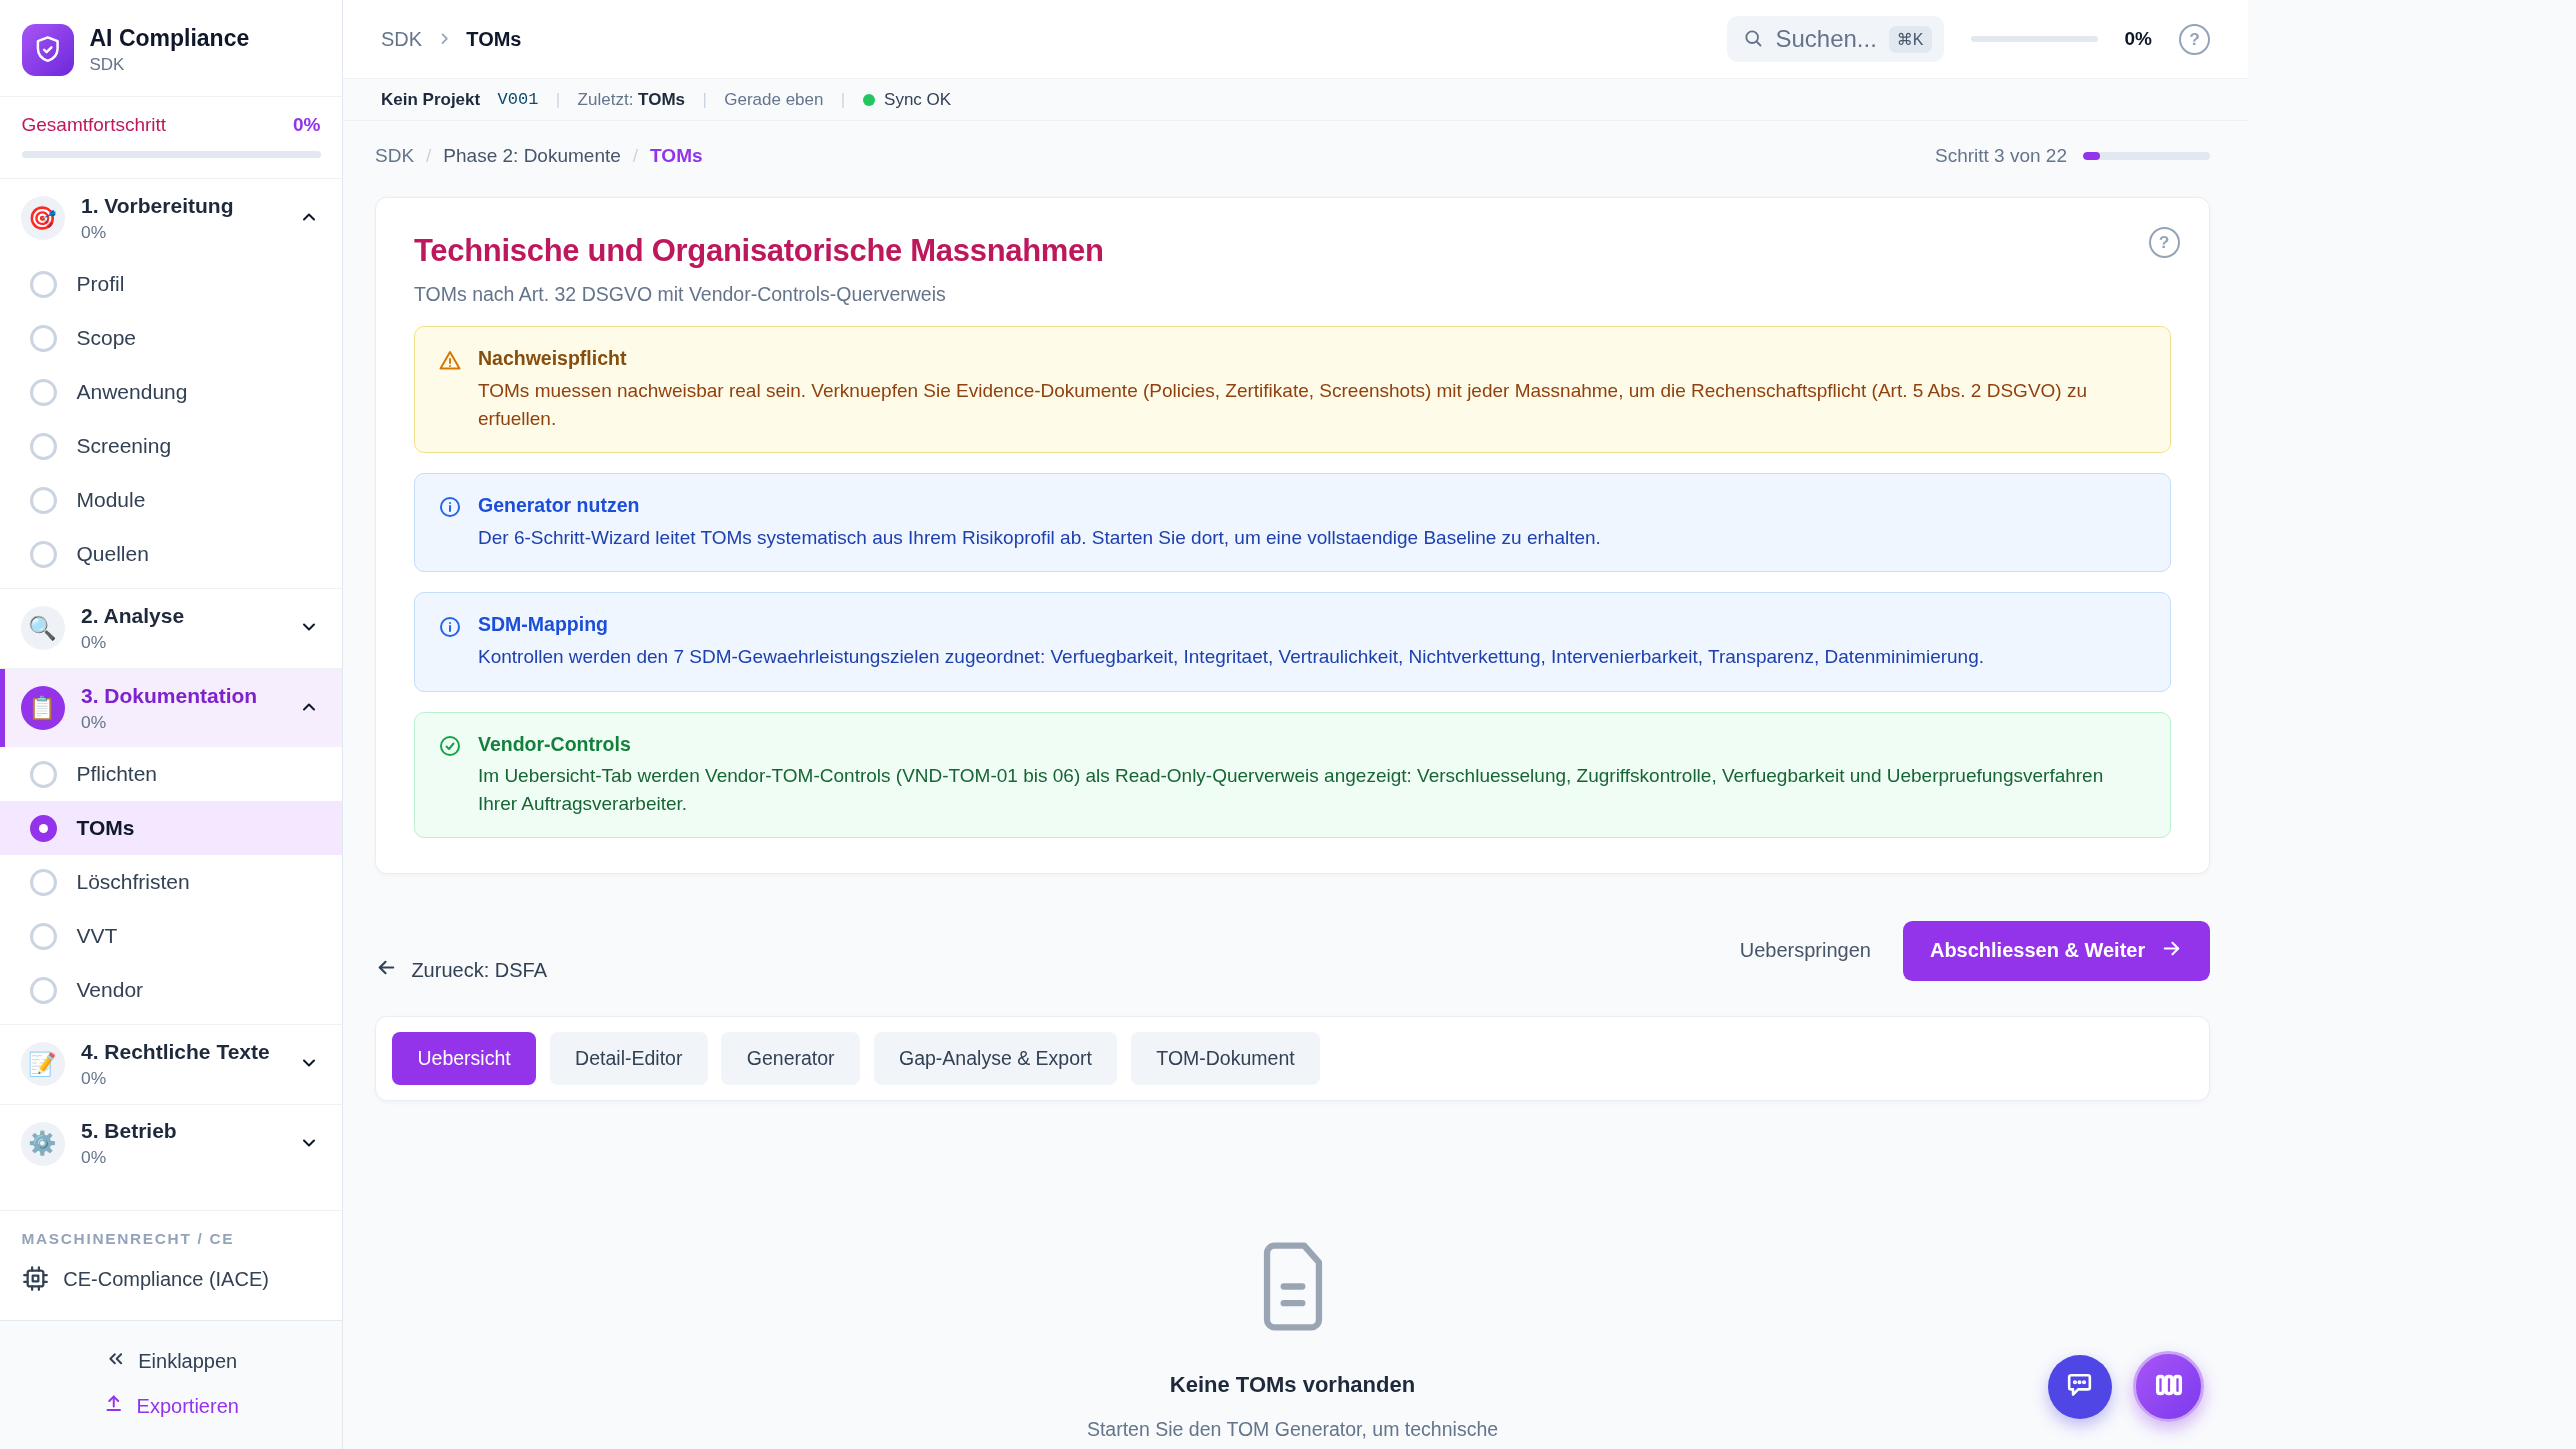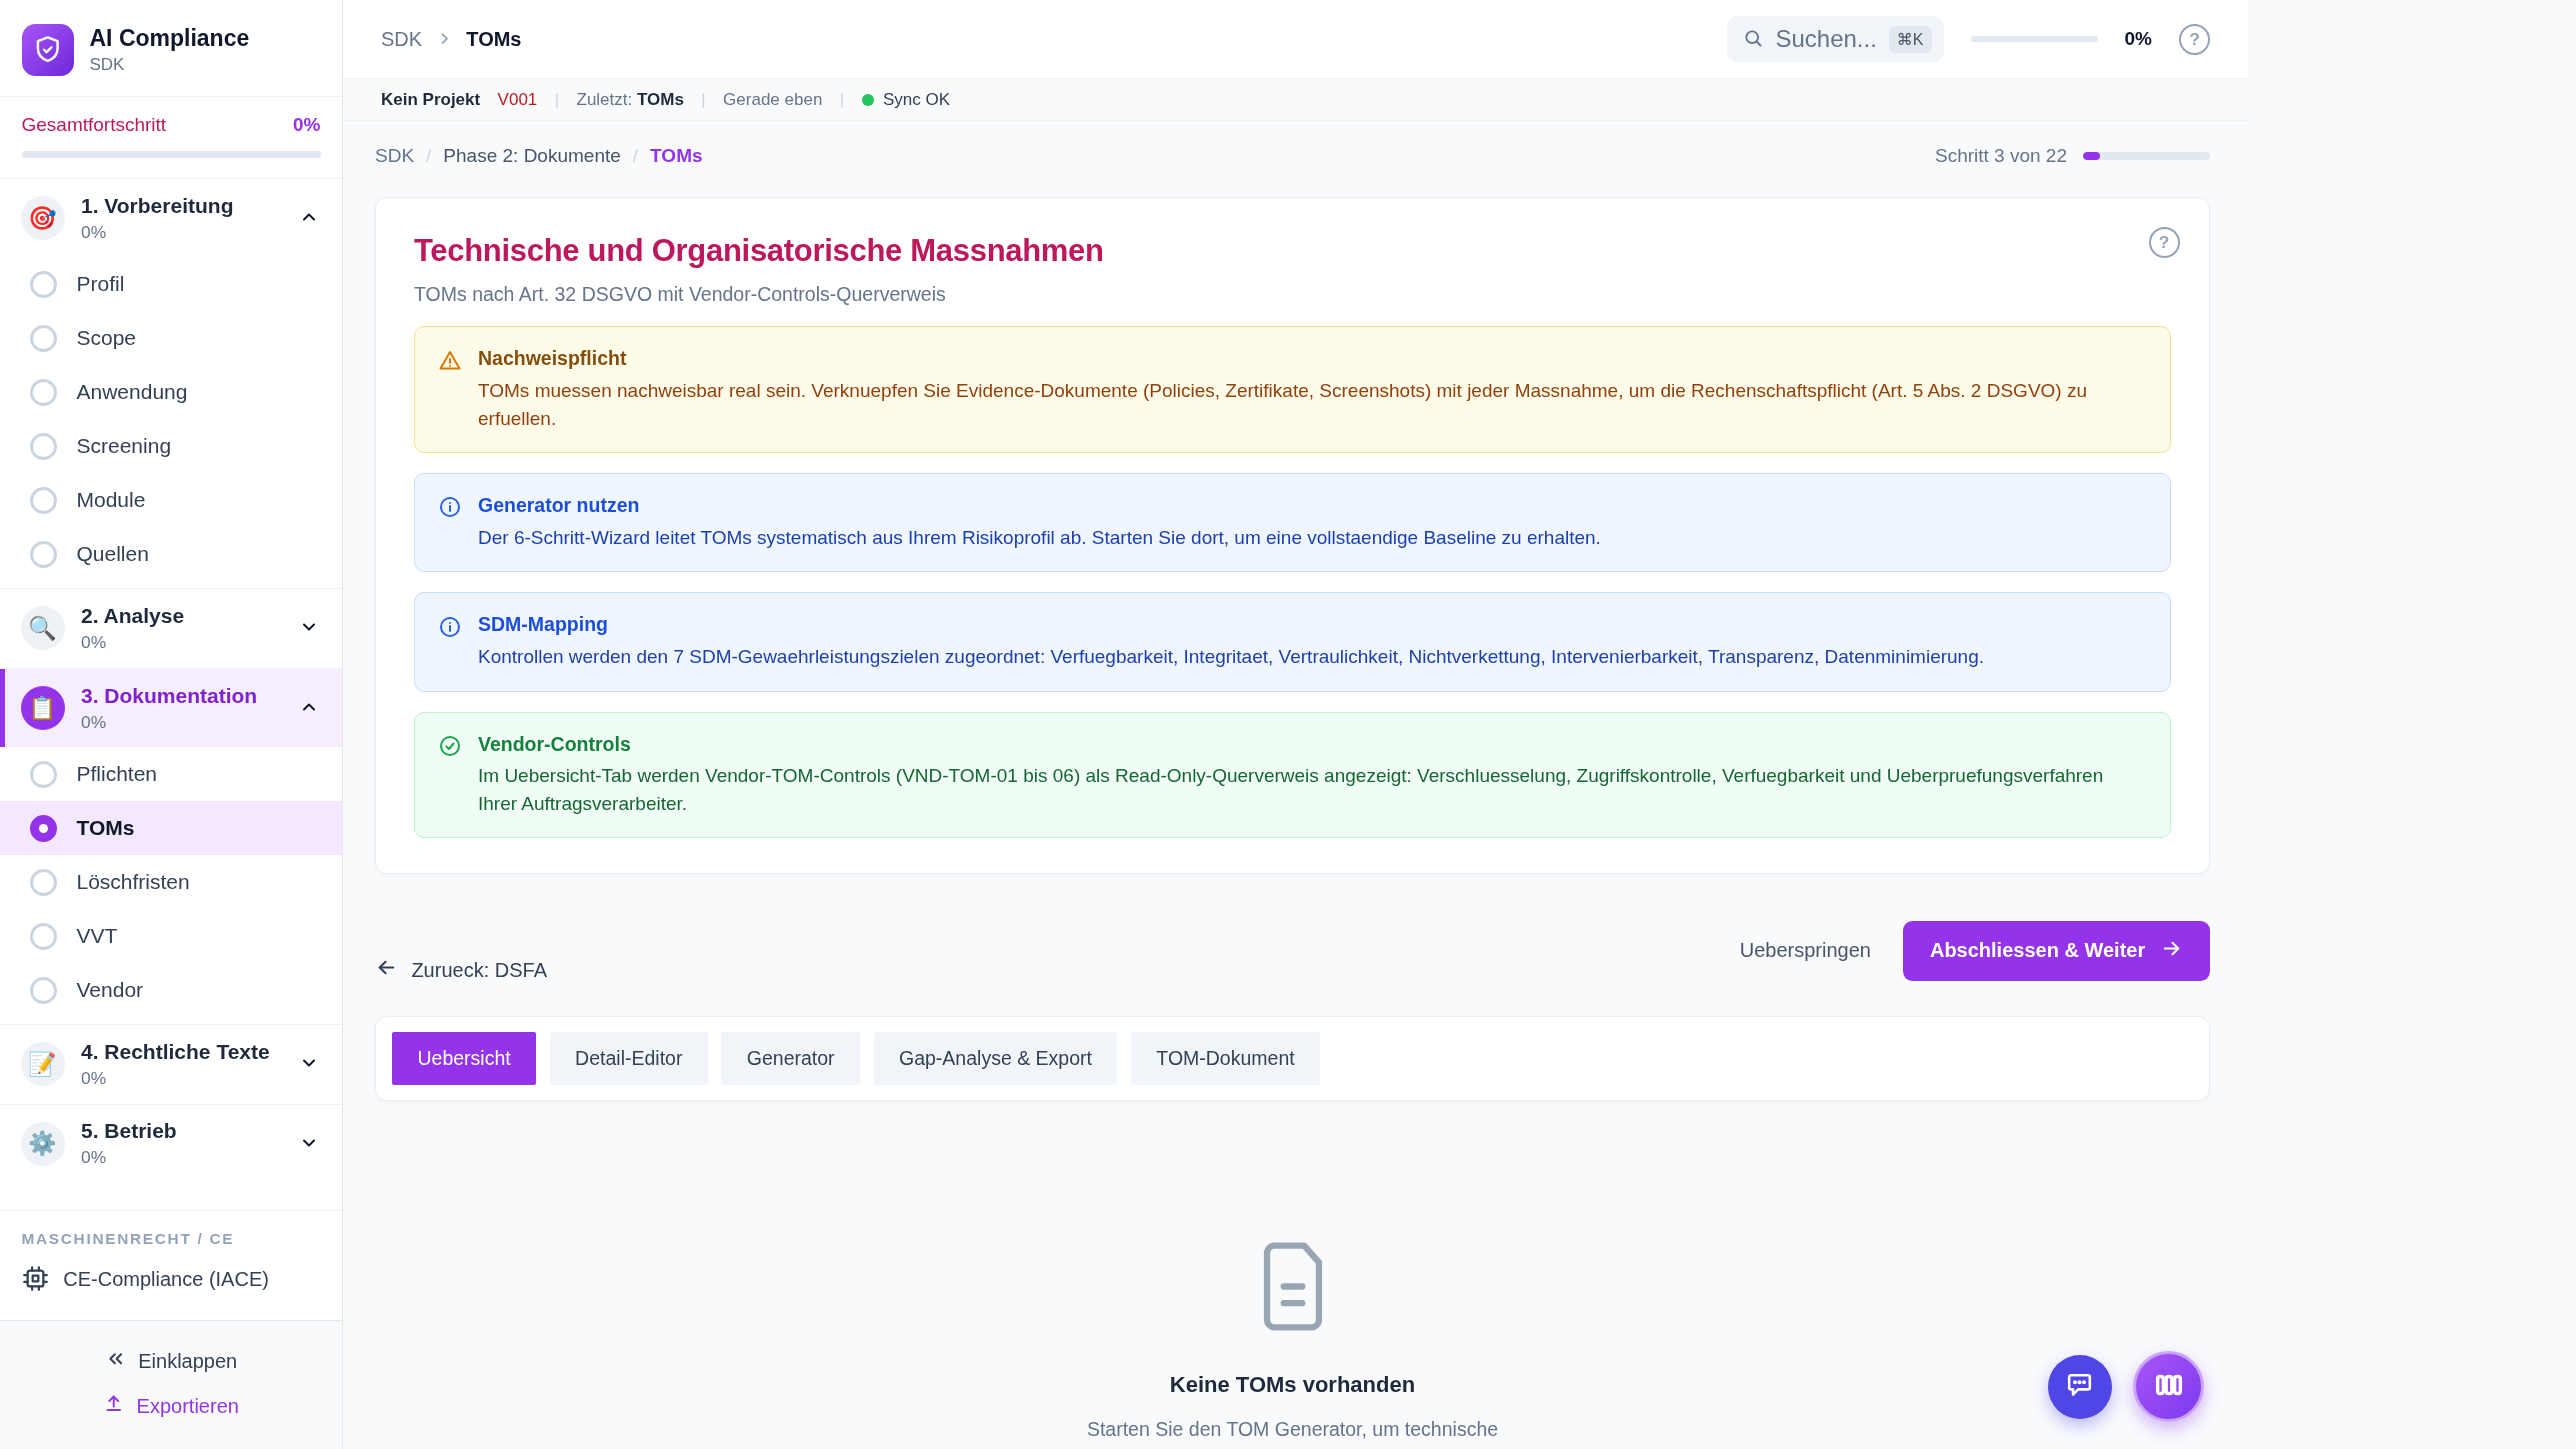--- a/index.html
+++ b/index.html
@@ -68,21 +68,21 @@
   .search-ph { font-size:24px; color:#64748b; }
   .kbd { background:#e2e8f0; border-radius:6.7px; padding:4px 8px; font-size:16px; color:#475569; }
   .tb-progress { width:127px; height:6.7px; border-radius:4px; background:#e2e8f0; }
   .tb-pct { font-size:19px; font-weight:bold; color:#0f172a; }
   .help-btn { width:31px; height:31px; border-radius:50%; border:2.7px solid #94a3b8; color:#94a3b8;
               display:flex; align-items:center; justify-content:center; font-size:17.4px; font-weight:bold; cursor:pointer; }
 
   .statusbar { height:42px; background:#f8fafc; border-bottom:1.3px solid #eef2f6;
                display:flex; align-items:center; gap:17.4px; padding:0 38px; font-size:17px; color:#64748b; }
   .st-project { color:#1e293b; font-weight:bold; }
-  .st-version { font-family:Liberation Sans, sans-serif; color:#b91c1c;text-align:right; }
+  .st-version { font-family:Liberation Mono, monospace; color:#0c4a6e;text-align:right; }
   .st-div { color:#cbd5e1; }
   .st-strong { color:#1e293b; font-weight:bold; }
   .sync { display:flex; align-items:center; gap:9.4px; color:#334155; }
   .sync-dot { width:12px; height:12px; border-radius:50%; background:#22c55e; }
 
   .content { flex:1; background:#f8fafc; padding:24px 38px 0 32px; position:relative; overflow:hidden; }
 
   .page-crumb-row { display:flex; align-items:center; }
   .page-crumb { display:flex; align-items:center; gap:12px; font-size:19px; }
   .pc-a { color:#64748b; } .pc-sep { color:#cbd5e1; } .pc-b { color:#475569; }
@@ -114,21 +114,21 @@
   .nav-row { display:flex; align-items:center; margin-top:43px; }
   .back-link { display:flex; align-items:center; gap:13.4px; font-size:20px; color:#334155; cursor:pointer;margin-top:39px; }
   .nav-right { margin-left:auto; display:flex; align-items:center; gap:32px; }
   .skip-btn { font-size:20px; color:#475569; background:none; border:none; cursor:pointer;
               font-family:"Liberation Sans", sans-serif; }
   .primary-btn { display:flex; align-items:center; gap:14.8px; background:#9333ea; color:#ffffff;
                  font-size:20px; font-weight:600; border:none; border-radius:9.4px;
                  padding:16px 27px; cursor:pointer; font-family:"Liberation Sans", sans-serif; }
 
   .tabs-card { margin-top:32px; padding:14.8px 16px; display:flex; gap:13.4px; }
-  .tab { font-size:19.5px; color:#334155; background:#f1f5f9; border:none; border-radius:2px;
+  .tab { font-size:19.5px; color:#334155; background:#f1f5f9; border:none; border-radius:8px;
          padding:14.8px 25.5px; cursor:pointer; font-family:"Liberation Sans", sans-serif; }
   .tab.active { background:#9333ea; color:#ffffff; }
 
   .empty { display:flex; flex-direction:column; align-items:center; margin-top:141px; }
   .empty-title { font-size:22px; font-weight:bold; color:#1e293b; margin-top:39px; }
   .empty-body { font-size:19.5px; color:#64748b; text-align:center; line-height:1.6;
                 max-width:443px; margin-top:16px; }
 
   .fabs { position:absolute; right:44px; bottom:27px; display:flex; align-items:center; gap:21.5px; }
   .fab { width:64px; height:64px; border-radius:50%; display:flex; align-items:center;

